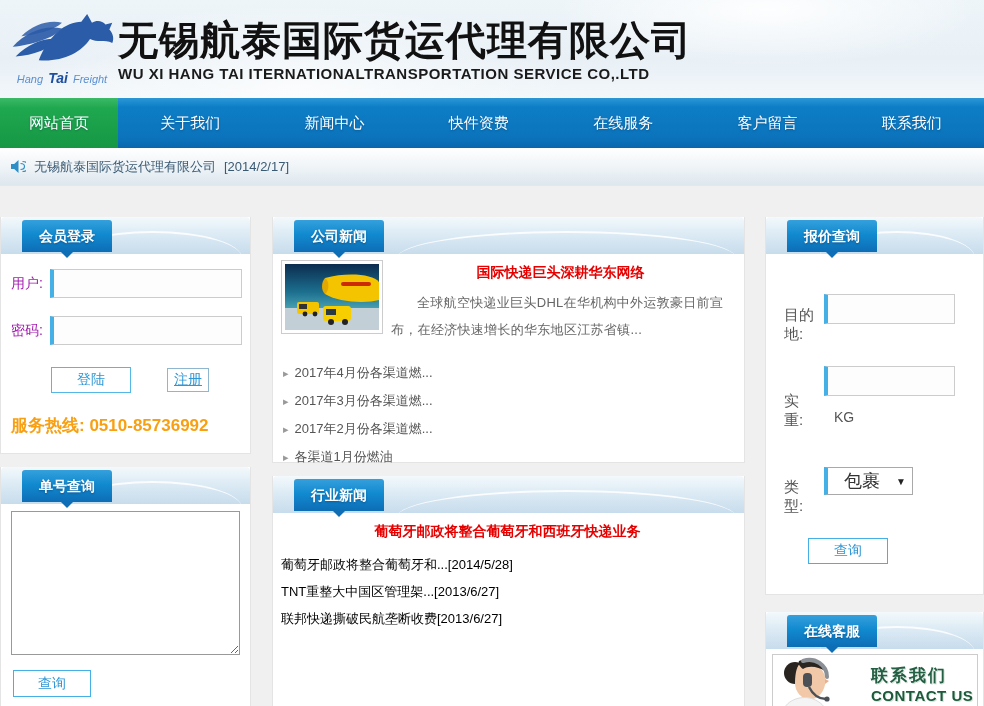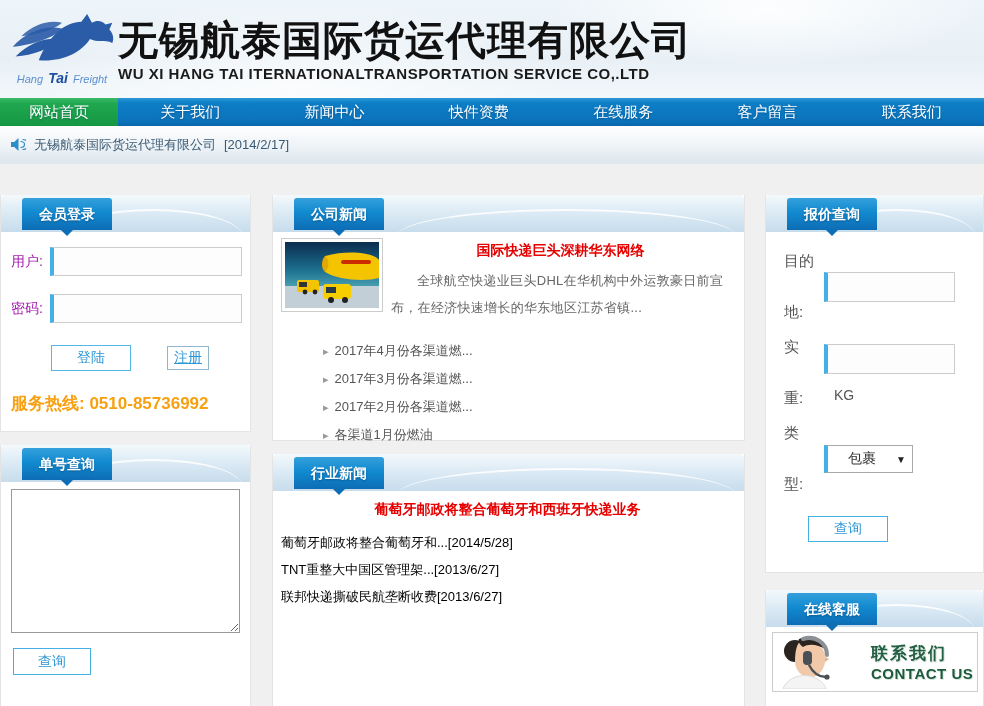--- a/index.html
+++ b/index.html
@@ -14,21 +14,21 @@
       linear-gradient(180deg,#eef5f9 0%,#e8f0f6 60%,#f2f7fa 100%);
   }
   .logo { width:118px; padding-left:6px; display:flex; flex-direction:column; align-items:center; }
   .logo-tagline { font-style:italic; font-size:11px; color:#5a8fd0; white-space:nowrap; margin-top:-4px; }
   .logo-tagline .tai { font-size:14px; font-weight:bold; color:#1f4fa0; font-style:italic; margin:0 2px; }
   .title-block { padding-top:2px; }
   .title-cn { font-size:40px; font-weight:900; color:#111; letter-spacing:1px; line-height:1.1; }
   .title-en { font-size:15px; font-weight:bold; color:#1a1a1a; letter-spacing:.5px; margin-top:3px; }
 
   
-  .main-nav { height:28px; display:flex; background:linear-gradient(180deg,#2b97d6 0%,#0d7ec6 18%,#0b72ba 85%,#0a66ab 100%); }
+  .main-nav { height:50px; display:flex; background:linear-gradient(180deg,#2b97d6 0%,#0d7ec6 18%,#0b72ba 85%,#0a66ab 100%); }
   .nav-item { flex:1; display:flex; align-items:center; justify-content:center; color:#fff; font-size:15px;
     cursor:pointer; text-shadow:0 1px 2px rgba(0,40,80,.35); }
   .nav-item.active { flex:none; width:118px; background:linear-gradient(180deg,#3cba67 0%,#1fa84f 20%,#169744 100%); }
 
   
   .announce { height:38px; display:flex; align-items:center; padding-left:10px;
     background:linear-gradient(180deg,#ffffff 0%,#eef3f7 55%,#dde7ee 100%); border-bottom:1px solid #e2e8ee; }
   .announce .sp-icon { margin-right:8px; display:inline-flex; }
   .announce-text { font-size:13px; color:#3a5a74; }
   .announce-date { font-size:13px; color:#3a5a74; margin-left:8px; }
@@ -72,35 +72,35 @@
 
   
   .news-body { padding:6px 4px 0 0; height:208px; }
   .feat { display:flex; }
   .thumb { flex:none; width:102px; height:74px; margin-left:8px; border:1px solid #ccc; background:#fff; padding:3px; }
   .thumb svg { display:block; }
   .feat-right { flex:1; padding:0 10px 0 8px; }
   .feat-headline { text-align:center; color:#e60000; font-weight:bold; font-size:14px; padding:4px 0 7px; }
   .feat-sum { color:#666; font-size:13px; line-height:27px; text-indent:2em; letter-spacing:.3px; }
   .news-list { list-style:none; margin:16px 0 0 10px; }
-  .news-list li { line-height:28px; font-size:13px; color:#555; cursor:pointer;margin-left:40px; }
+  .news-list li { line-height:28px; font-size:13px; color:#555; cursor:pointer; }
   .bullet { color:#999; font-size:11px; margin-right:6px; }
   .ind-body { padding:6px 0 0 0; height:220px; }
   .ind-lines { margin-top:3px; }
   .ind-line { line-height:27px; font-size:13px; color:#000000; cursor:pointer; }
 
   
   .quote-body { padding-top:14px; height:340px; }
   .q-row { display:flex; margin:0 10px 4px 18px; }
-  .q-label { display:flex; flex-direction:column; justify-content:space-between; width:40px; font-size:15px; color:#555; height:82px; padding:6px 0; }
+  .q-label { display:flex; flex-direction:column; justify-content:flex-end; width:40px; font-size:15px; color:#555; height:82px; padding:6px 0; }
   .q-field { flex:1; display:flex; flex-direction:column; justify-content:center; }
   .q-input { width:131px; height:30px; background:#fdfdfd; border:1px solid #ccc; border-left:4px solid #45b0e6; outline:none; padding:0 4px; font-size:13px; }
   .kg { margin:13px 0 0 10px; font-size:14px; color:#555; }
   .fake-select { display:flex; align-items:center; width:89px; height:28px; background:#fff; border:1px solid #a9a9a9; border-left:4px solid #45b0e6; cursor:pointer; }
-  .fake-select .sel-val { flex:1; text-align:center; font-size:14px; color:#333; }
+  .fake-select .sel-val { flex:1; text-align:center; font-size:18px; color:#333; }
   .fake-select .chev { font-size:10px; color:#222; margin-right:6px; }
   .btn-quote { display:block; width:80px; height:26px; margin:16px 0 0 42px; border-color:#45b0e6; }
 
   
   .svc-body { padding:5px 6px; height:160px; }
   .contact-banner { display:flex; align-items:center; width:206px; height:60px; border:1px solid #ccc; background:#fff; cursor:pointer; overflow:hidden; }
   .contact-text { margin-left:2px; }
   .contact-cn { font-size:17px; font-weight:bold; color:#235f43; letter-spacing:2px; text-shadow:1px 1px 0 #d7e4db; }
   .contact-en { font-size:15px; font-weight:900; color:#1d5a3c; letter-spacing:.5px; text-shadow:1px 1px 0 #d7e4db; }
 </style>

